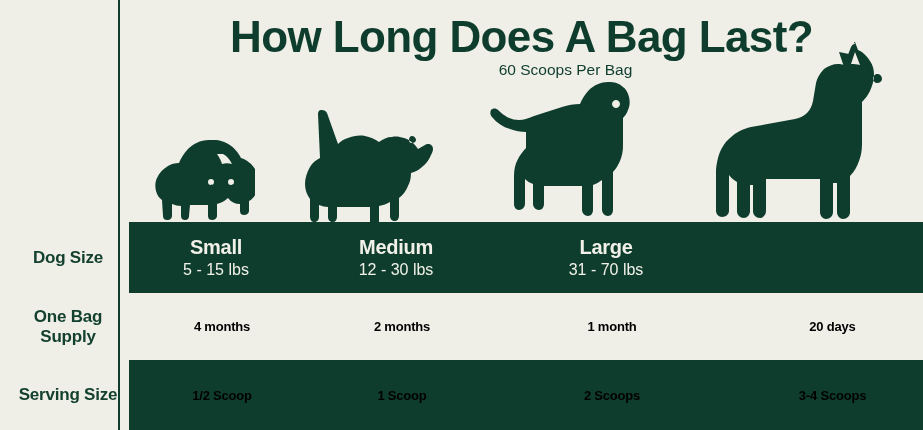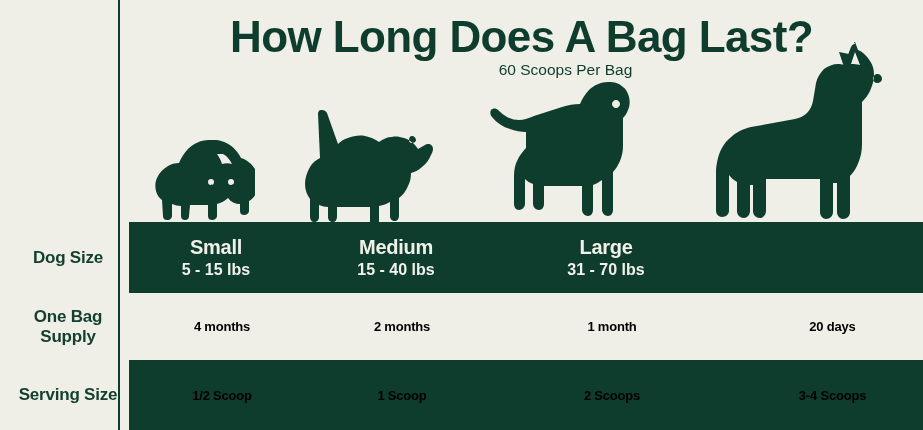--- a/index.html
+++ b/index.html
@@ -140,21 +140,21 @@
   .col-3 { left: 592px; width: 211px; }
 
   .cell-title {
     font-size: 20px;
     font-weight: 700;
     letter-spacing: -0.3px;
     line-height: 1.1;
   }
   .cell-sub {
     font-size: 16px;
-    font-weight: 700;
+    font-weight: 400;
     line-height: 1.15;
     margin-top: 3px;
   }
   .on-green .cell-title,
   .on-green .cell-sub { color: #F2F1E9; }
 
   .cell-single {
     font-size: 13px;
     font-weight: 700;
     letter-spacing: -0.2px;
@@ -208,21 +208,21 @@
   <div class="row row-size">
     <div class="row-band band-green"></div>
     <div class="row-label">Dog Size</div>
     <div class="cells on-green">
       <div class="cell col-0">
         <div class="cell-title">Small</div>
         <div class="cell-sub">5 - 15 lbs</div>
       </div>
       <div class="cell col-1">
         <div class="cell-title">Medium</div>
-        <div class="cell-sub">15 - 40 lbs</div>
+        <div class="cell-sub">12 - 30 lbs</div>
       </div>
       <div class="cell col-2">
         <div class="cell-title">Large</div>
         <div class="cell-sub">31 - 70 lbs</div>
       </div>
     </div>
   </div>
 
   <div class="row row-supply">
     <div class="row-band band-cream"></div>

